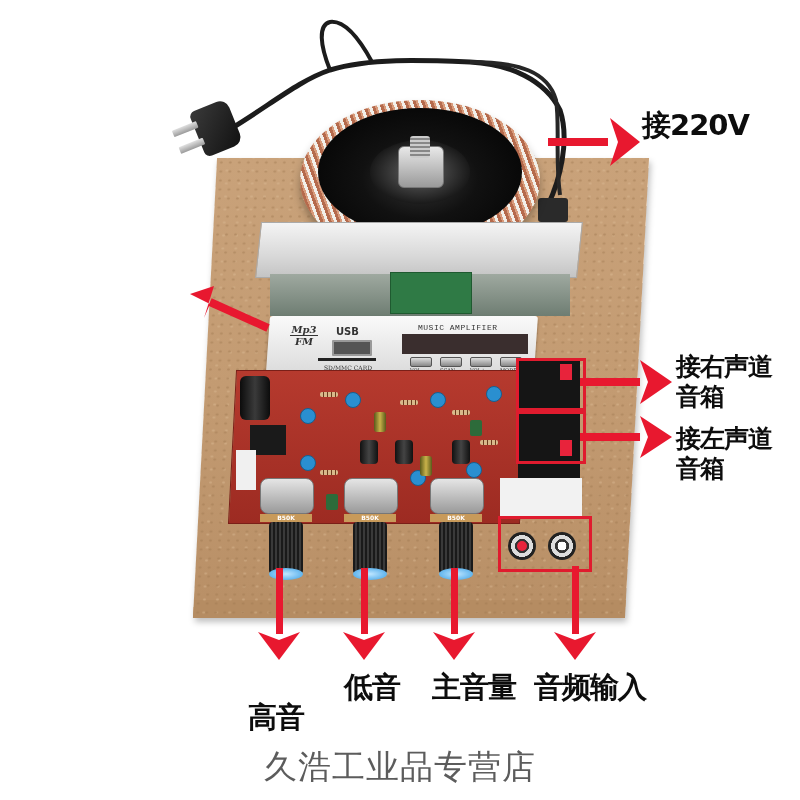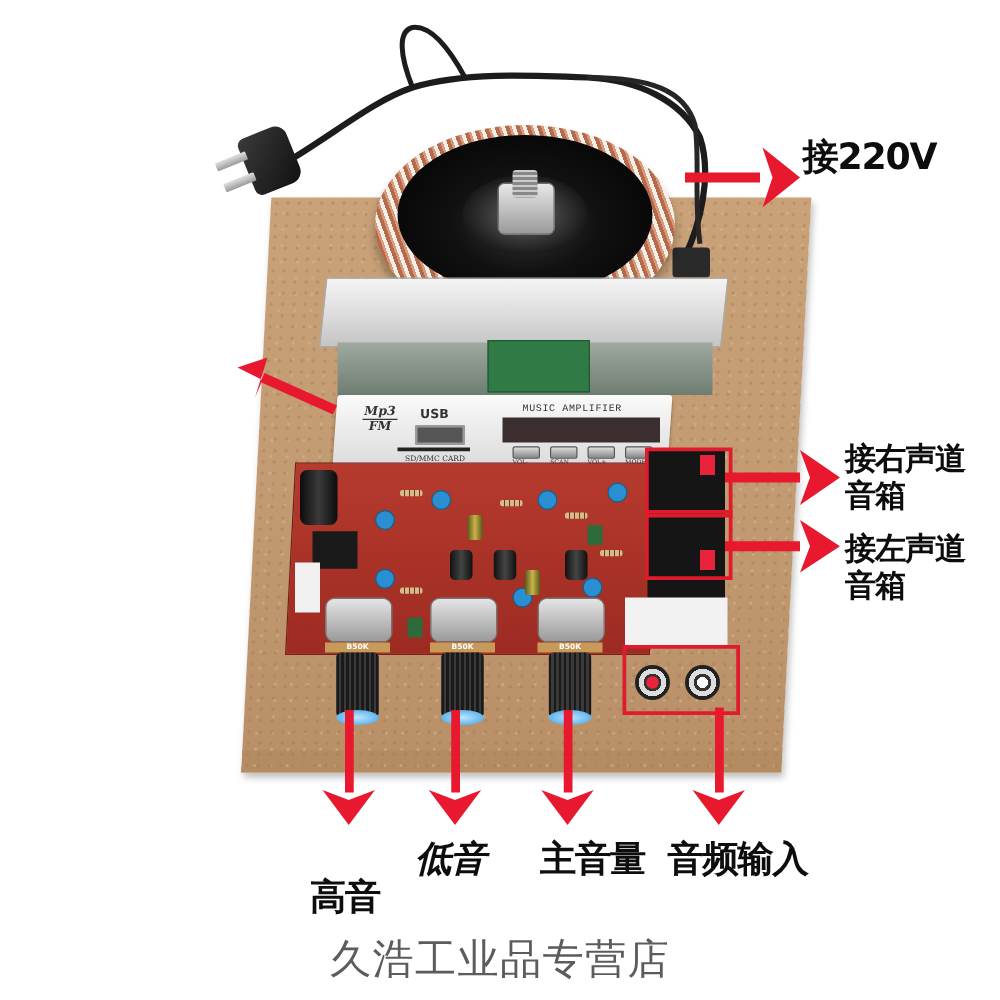--- a/index.html
+++ b/index.html
@@ -334,17 +334,17 @@
   <div>接右声道</div>
   <div>音箱</div>
 </div>
 
 <div class="label label-md" style="left:676px; top:424px;">
   <div>接左声道</div>
   <div>音箱</div>
 </div>
 
 <div class="label label-lg" style="left:248px; top:700px;">高音</div>
-<div class="label label-lg" style="left:332px; top:670px;font-style:italic;">低音</div>
+<div class="label label-lg" style="left:344px; top:670px;">低音</div>
 <div class="label label-lg" style="left:432px; top:670px;">主音量</div>
 <div class="label label-lg" style="left:534px; top:670px;">音频输入</div>
 
 <div class="footer">久浩工业品专营店</div>
 
 </body></html>

